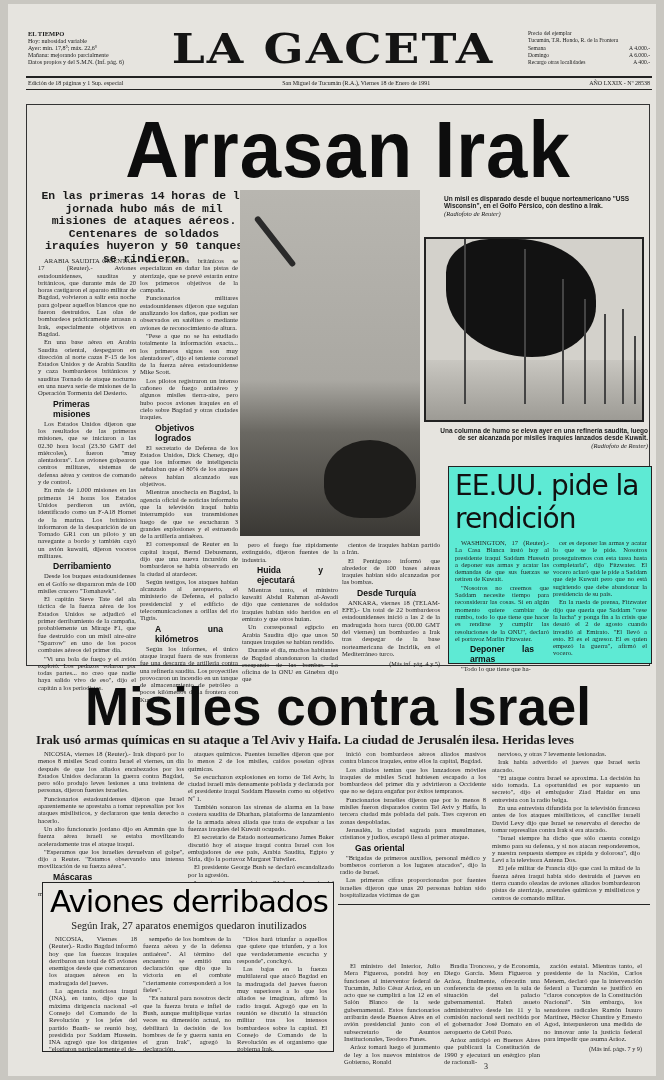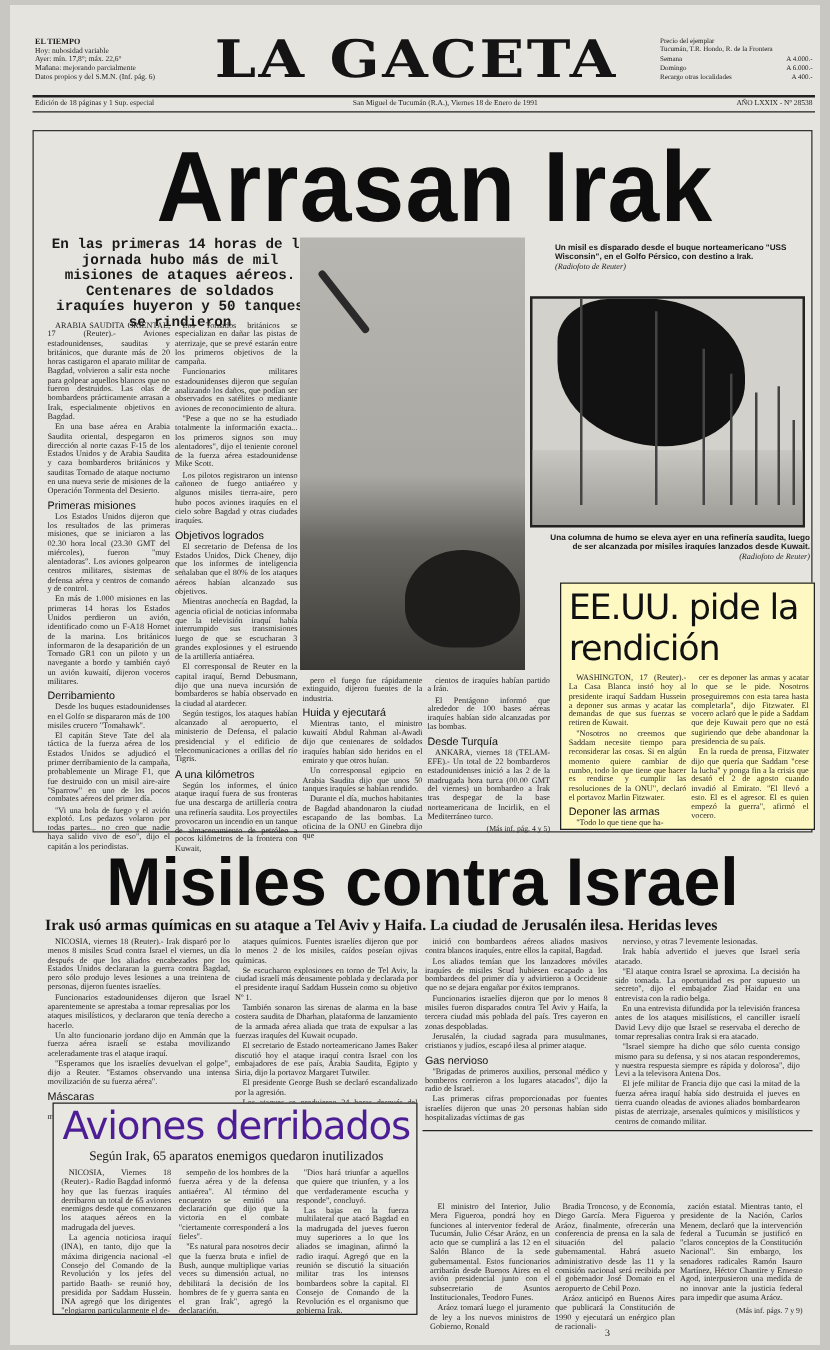--- a/index.html
+++ b/index.html
@@ -2,21 +2,21 @@
 <html><head>
 <meta charset="utf-8">
 <style>
   * { margin:0; padding:0; box-sizing:border-box; }
   body { width:664px; height:1080px; background:#c9c7c1; overflow:hidden; font-family:"DejaVu Serif", serif; color:#1a1a1a; }
   .page { position:absolute; left:8px; top:4px; width:648px; height:1072px; background:#e6e4df; }
   .abs { position:absolute; }
   .serif { font-family:"Liberation Serif", serif; }
   .col { font-family:"Liberation Serif", serif; font-size:6.6px; line-height:7.3px; text-align:justify; color:#262626; }
   .col p { text-indent:6px; margin-bottom:1px; }
-  .sub { font-family:"Liberation Sans", sans-serif; font-weight:normal; font-size:8.6px; line-height:10px; margin:2px 0 1px; color:#111; }
+  .sub { font-family:"Liberation Sans", sans-serif; font-weight:bold; font-size:8.6px; line-height:10px; margin:2px 15px 1px; color:#111; }
   .rule { position:absolute; background:#222; }
   .weather { left:20px; top:26px; width:118px; font-size:6px; line-height:7px; }
   .weather b { font-size:6.5px; }
   .masthead { left:140px; top:20px; width:370px; text-align:center; font-family:"DejaVu Serif", serif; font-weight:bold; font-size:47px; letter-spacing:2px; color:#141414; transform:scaleY(0.88); transform-origin:top; }
   .price { left:520px; top:26px; width:122px; font-size:5.6px; line-height:7.3px; }
   .price .row { display:flex; justify-content:space-between; }
   .dateline { left:20px; top:76px; width:622px; font-size:6px; display:flex; justify-content:space-between; }
   .frame { position:absolute; border:1px solid #333; }
   .hl1 { left:50px; top:106px; width:580px; text-align:center; font-family:"Liberation Sans", sans-serif; font-weight:bold; font-size:80px; line-height:80px; letter-spacing:1px; transform:scaleX(0.93); color:#0d0d0d; }
   .deck1 { left:32px; top:186px; width:208px; text-align:center; font-family:Liberation Mono, monospace; font-size:11.4px; line-height:12.6px; font-weight:bold; }
@@ -24,26 +24,26 @@
   .missile-streak { position:absolute; left:16px; top:24px; width:62px; height:6px; background:#2a2a2a; transform:rotate(52deg); transform-origin:left; border-radius:3px; }
   .missile-dome { position:absolute; left:84px; top:250px; width:92px; height:78px; border-radius:50% 50% 40% 40%; background:#1e1d1b; }
   .cap1 { left:436px; top:191px; width:200px; font-family:"Liberation Sans", sans-serif; font-weight:bold; font-size:6.5px; line-height:7.4px; }
   .cap1 i { font-family:"Liberation Serif", serif; font-weight:normal; }
   .photo-refinery { left:416px; top:233px; width:220px; height:185px; border:2px solid #222; background:#d3d1cb; overflow:hidden; }
   .smoke { position:absolute; left:20px; top:0; width:150px; height:118px; background:#121212; border-radius:30% 55% 45% 60%; }
   .ground { position:absolute; left:0; bottom:0; width:100%; height:60px; background:linear-gradient(#c9c7c1,#9d9b95); }
   .pole { position:absolute; bottom:16px; width:2px; background:#444; }
   .cap2 { left:432px; top:423px; width:208px; text-align:right; font-family:"Liberation Sans", sans-serif; font-weight:bold; font-size:6.5px; line-height:7.4px; }
   .cap2 i { font-family:"Liberation Serif", serif; font-weight:normal; }
-  .box-eeuu { left:440px; top:462px; width:204px; height:198px; border:1.5px solid #222; background:#fef9c3; }
+  .box-eeuu { left:440px; top:462px; width:204px; height:198px; border:1.5px solid #222; background:#5eead4; }
   .hl-eeuu { position:absolute; left:6px; top:2px; width:196px; font-family:"DejaVu Sans", sans-serif; font-size:28px; line-height:33px; letter-spacing:-1px; color:#111; }
   .hl2 { left:30px; top:674px; width:600px; text-align:center; font-family:"Liberation Sans", sans-serif; font-weight:bold; font-size:54px; line-height:56px; transform:scaleX(0.98); color:#0d0d0d; }
   .deck2 { left:28px; top:729px; width:620px; text-align:left; font-family:"Liberation Serif", serif; font-weight:bold; font-size:12.6px; line-height:14px; }
   .box-aviones { left:34px; top:878px; width:292px; height:170px; border:1.5px solid #222; background:#e9e7e2; }
-  .hl-aviones { position:absolute; left:4px; top:0; width:284px; text-align:center; font-family:"DejaVu Sans", sans-serif; font-size:31px; line-height:36px; letter-spacing:-1px; color:#4c1d95; }
+  .hl-aviones { position:absolute; left:4px; top:0; width:284px; text-align:center; font-family:"DejaVu Sans", sans-serif; font-size:31px; line-height:36px; letter-spacing:-1px; color:#000000; }
   .deck-aviones { position:absolute; left:4px; top:37px; width:284px; text-align:center; font-family:"Liberation Serif", serif; font-size:10.5px; line-height:12px; }
   .hl3 { left:336px; top:906px; width:300px; font-family:"Liberation Sans", sans-serif; font-weight:bold; font-size:31px; line-height:34px; letter-spacing:-1px; color:#0d0d0d; }
   .deck3 { left:336px; top:942px; width:304px; font-family:"Liberation Serif", serif; font-weight:bold; font-size:10.6px; line-height:12px; }
   .more { font-family:"Liberation Serif", serif; font-size:6.2px; text-align:right; margin-top:3px; }
   .pagenum { font-size:8px; }
 </style>
 </head>
 <body>
 
 <div class="page">
@@ -180,36 +180,36 @@
     <p>También sonaron las sirenas de alarma en la base costera saudita de Dharhan, plataforma de lanzamiento de la armada aérea aliada que trata de expulsar a las fuerzas iraquíes del Kuwait ocupado.</p>
     <p>El secretario de Estado norteamericano James Baker discutió hoy el ataque iraquí contra Israel con los embajadores de ese país, Arabia Saudita, Egipto y Siria, dijo la portavoz Margaret Tutwiler.</p>
     <p>El presidente George Bush se declaró escandalizado por la agresión.</p>
     <p>Los ataques se produjeron 24 horas después del comienzo de la guerra del Golfo, que se</p>
   </div>
   <div class="abs col" style="left:332px;top:746px;width:146px;">
     <p>inició con bombardeos aéreos aliados masivos contra blancos iraquíes, entre ellos la capital, Bagdad.</p>
     <p>Los aliados temían que los lanzadores móviles iraquíes de misiles Scud hubiesen escapado a los bombardeos del primer día y advirtieron a Occidente que no se dejara engañar por éxitos tempranos.</p>
     <p>Funcionarios israelíes dijeron que por lo menos 8 misiles fueron disparados contra Tel Aviv y Haifa, la tercera ciudad más poblada del país. Tres cayeron en zonas despobladas.</p>
     <p>Jerusalén, la ciudad sagrada para musulmanes, cristianos y judíos, escapó ilesa al primer ataque.</p>
-    <div class="sub">Gas nervioso</div>
+    <div class="sub">Gas oriental</div>
     <p>"Brigadas de primeros auxilios, personal médico y bomberos corrieron a los lugares atacados", dijo la radio de Israel.</p>
     <p>Las primeras cifras proporcionadas por fuentes israelíes dijeron que unas 20 personas habían sido hospitalizadas víctimas de gas</p>
   </div>
   <div class="abs col" style="left:484px;top:746px;width:148px;">
     <p>nervioso, y otras 7 levemente lesionadas.</p>
     <p>Irak había advertido el jueves que Israel sería atacado.</p>
     <p>"El ataque contra Israel se aproxima. La decisión ha sido tomada. La oportunidad es por supuesto un secreto", dijo el embajador Ziad Haidar en una entrevista con la radio belga.</p>
     <p>En una entrevista difundida por la televisión francesa antes de los ataques misilísticos, el canciller israelí David Levy dijo que Israel se reservaba el derecho de tomar represalias contra Irak si era atacado.</p>
     <p>"Israel siempre ha dicho que sólo cuenta consigo mismo para su defensa, y si nos atacan responderemos, y nuestra respuesta siempre es rápida y dolorosa", dijo Levi a la televisora Antena Dos.</p>
     <p>El jefe militar de Francia dijo que casi la mitad de la fuerza aérea iraquí había sido destruida el jueves en tierra cuando oleadas de aviones aliados bombardearon pistas de aterrizaje, arsenales químicos y misilísticos y centros de comando militar.</p>
   </div>
 
   <div class="abs box-aviones">
     <div class="hl-aviones">Aviones derribados</div>
-    <div class="deck-aviones">Según Irak, 65 aparatos enemigos quedaron inutilizados</div>
+    <div class="deck-aviones">Según Irak, 27 aparatos enemigos quedaron inutilizados</div>
     <div class="abs col" style="left:6px;top:52px;width:88px;">
       <p>NICOSIA, Viernes 18 (Reuter).- Radio Bagdad informó hoy que las fuerzas iraquíes derribaron un total de 65 aviones enemigos desde que comenzaron los ataques aéreos en la madrugada del jueves.</p>
       <p>La agencia noticiosa iraquí (INA), en tanto, dijo que la máxima dirigencia nacional -el Consejo del Comando de la Revolución y los jefes del partido Baath- se reunió hoy, presidida por Saddam Hussein. INA agregó que los dirigentes "elogiaron particularmente el de-</p>
     </div>
     <div class="abs col" style="left:100px;top:52px;width:88px;">
       <p>sempeño de los hombres de la fuerza aérea y de la defensa antiaérea". Al término del encuentro se emitió una declaración que dijo que la victoria en el combate "ciertamente corresponderá a los fieles".</p>
       <p>"Es natural para nosotros decir que la fuerza bruta e infiel de Bush, aunque multiplique varias veces su dimensión actual, no debilitará la decisión de los hombres de fe y guerra santa en el gran Irak", agregó la declaración.</p>
     </div>
     <div class="abs col" style="left:194px;top:52px;width:90px;">
       <p>"Dios hará triunfar a aquellos que quiere que triunfen, y a los que verdaderamente escucha y responde", concluyó.</p>

